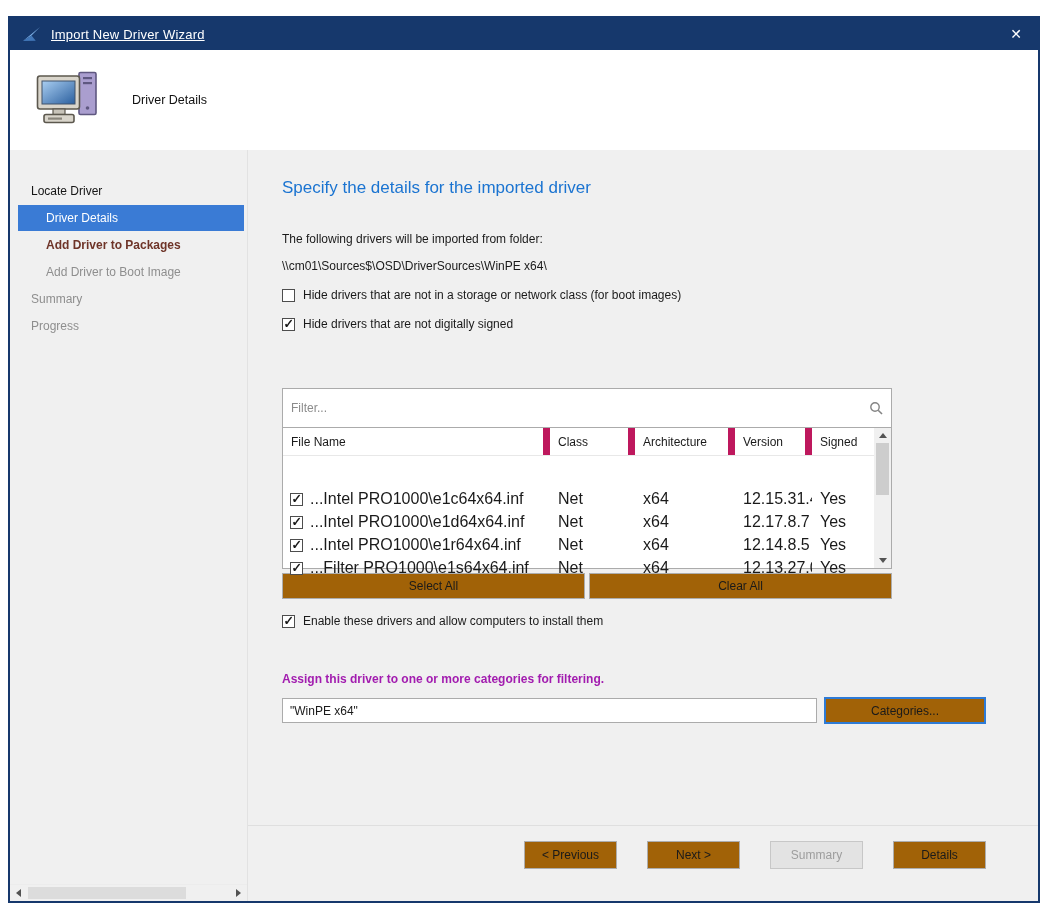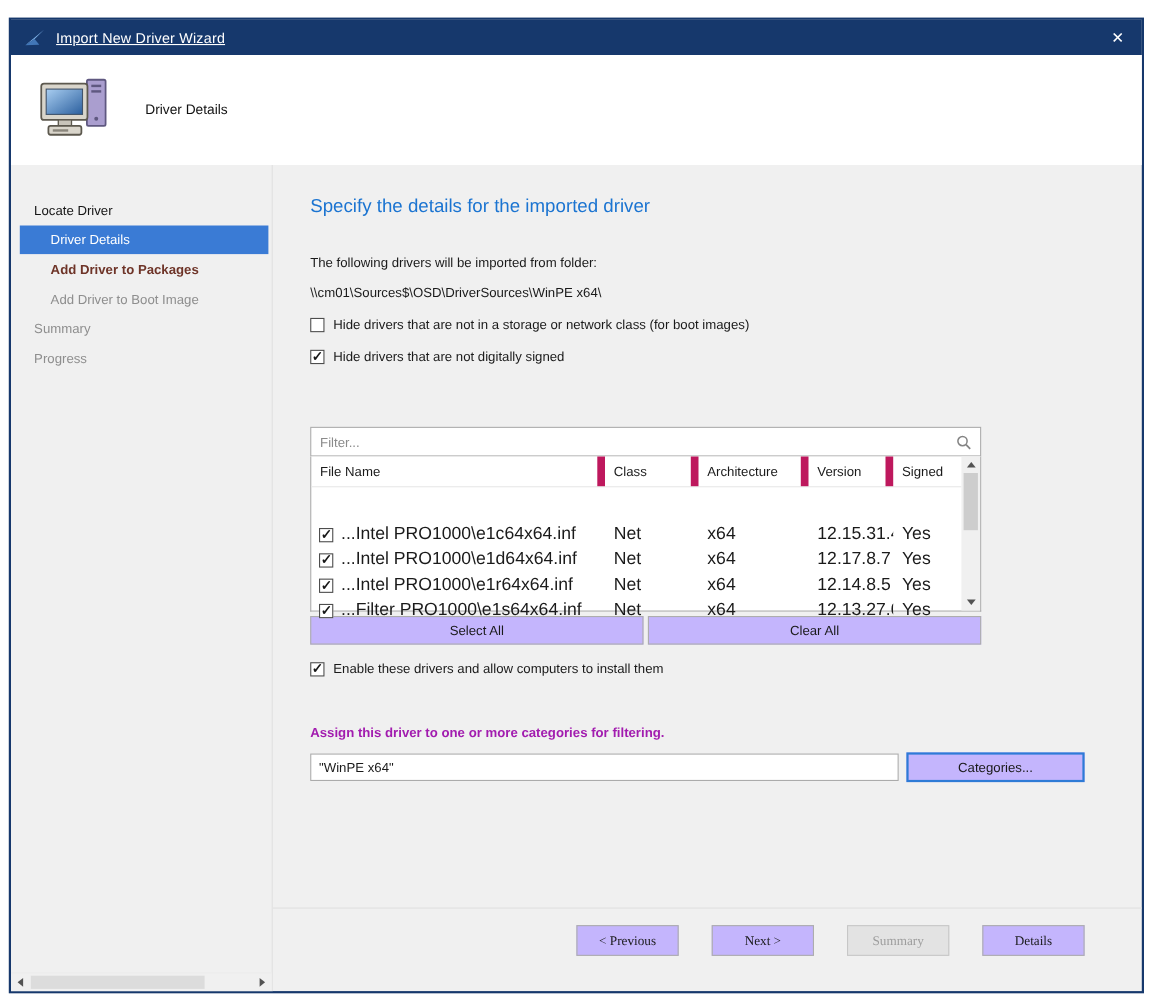--- a/index.html
+++ b/index.html
@@ -54,21 +54,21 @@
   .intro { font-size: 12px; color: #1a1a1a; margin-top: 34px; }
   .path  { font-size: 12px; color: #1a1a1a; margin-top: 13px; }
 
   .cb-row { display: flex; align-items: center; margin-top: 15px; font-size: 12px; color: #1a1a1a; }
   .checkbox { width: 13px; height: 13px; border: 1px solid #4d4d4d; background: #fff;
     margin-right: 8px; position: relative; flex: 0 0 auto; display: inline-block; }
   .checkbox.checked::after { content: "✓"; position: absolute; left: 0.5px; top: -2.5px;
     font-size: 12.5px; font-weight: bold; color: #161616; }
 
   .list-area { width: 610px; margin-top: 57px; }
-  .filter-box { height: 27px; border: 1px solid #ababab; background: #fff;
+  .filter-box { height: 40px; border: 1px solid #ababab; background: #fff;
     display: flex; align-items: center; padding: 0 8px; }
   .filter-input { flex: 1; border: none; outline: none; background: transparent;
     font-size: 12px; font-family: inherit; color: #1a1a1a; }
   .filter-input::placeholder { color: #8b8b8b; opacity: 1; }
   .search-icon { display: inline-flex; margin-left: 6px; }
 
   .table { display: flex; border: 1px solid #ababab; border-top: none; background: #fff; }
   .table-cols { width: 591px; flex: 0 0 auto; }
   .thead, .trow { display: grid; grid-template-columns: 267px 85px 100px 77px 62px; }
   .thead { height: 28px; border-bottom: 1px solid #e8e8e8; }
@@ -82,32 +82,32 @@
   .fname .checkbox { margin-right: 7px; }
 
   .vscroll { width: 17px; flex: 0 0 auto; background: #f0f0f0; display: flex; flex-direction: column; }
   .vs-btn { height: 15px; display: flex; align-items: center; justify-content: center; flex: 0 0 auto; }
   .vs-track { flex: 1; position: relative; }
   .vs-thumb { position: absolute; top: 0; left: 2px; right: 2px; height: 52px; background: #cdcdcd; }
 
   .sel-row { display: flex; gap: 4px; margin-top: 4px; }
   .sel-row .btn { flex: 1; height: 26px; }
 
-  .btn { background: #c4b5fd; border: 1px solid #adadad; font-size: 12px;
+  .btn { background: #a16207; border: 1px solid #adadad; font-size: 12px;
     font-family: inherit; color: #1a1a1a; cursor: default; }
 
   .assign-text { font-size: 12px; margin-top: 44px; color: #a21caf; font-weight: bold; }
   .cat-row { display: flex; align-items: center; margin-top: 11px; }
   .text-input { width: 535px; height: 25px; border: 1px solid #ababab; background: #fff;
     font-size: 12px; font-family: inherit; padding: 0 7px; color: #1a1a1a; outline: none; }
   .btn-default { width: 162px; height: 27px; margin-left: 7px; border: 2px solid #2e7bd6; }
 
   .footer { margin-top: auto; border-top: 1px solid #dfdfdf;
     margin-left: -34px; padding: 15px 52px 0 34px;
-    display: flex; justify-content: flex-end; gap: 30px; height: 76px; flex: 0 0 auto; font-family: Liberation Serif, serif; }
+    display: flex; justify-content: flex-end; gap: 30px; height: 76px; flex: 0 0 auto; }
   .fbtn { width: 93px; height: 28px; flex: 0 0 auto; }
   .fbtn.disabled { color: #9d9d9d; border-color: #c7c7c7; background: #e3e3e3; }
 </style>
 </head>
 <body>
 
 <div class="window">
 
   <div class="titlebar">
     <span class="tb-icon">

